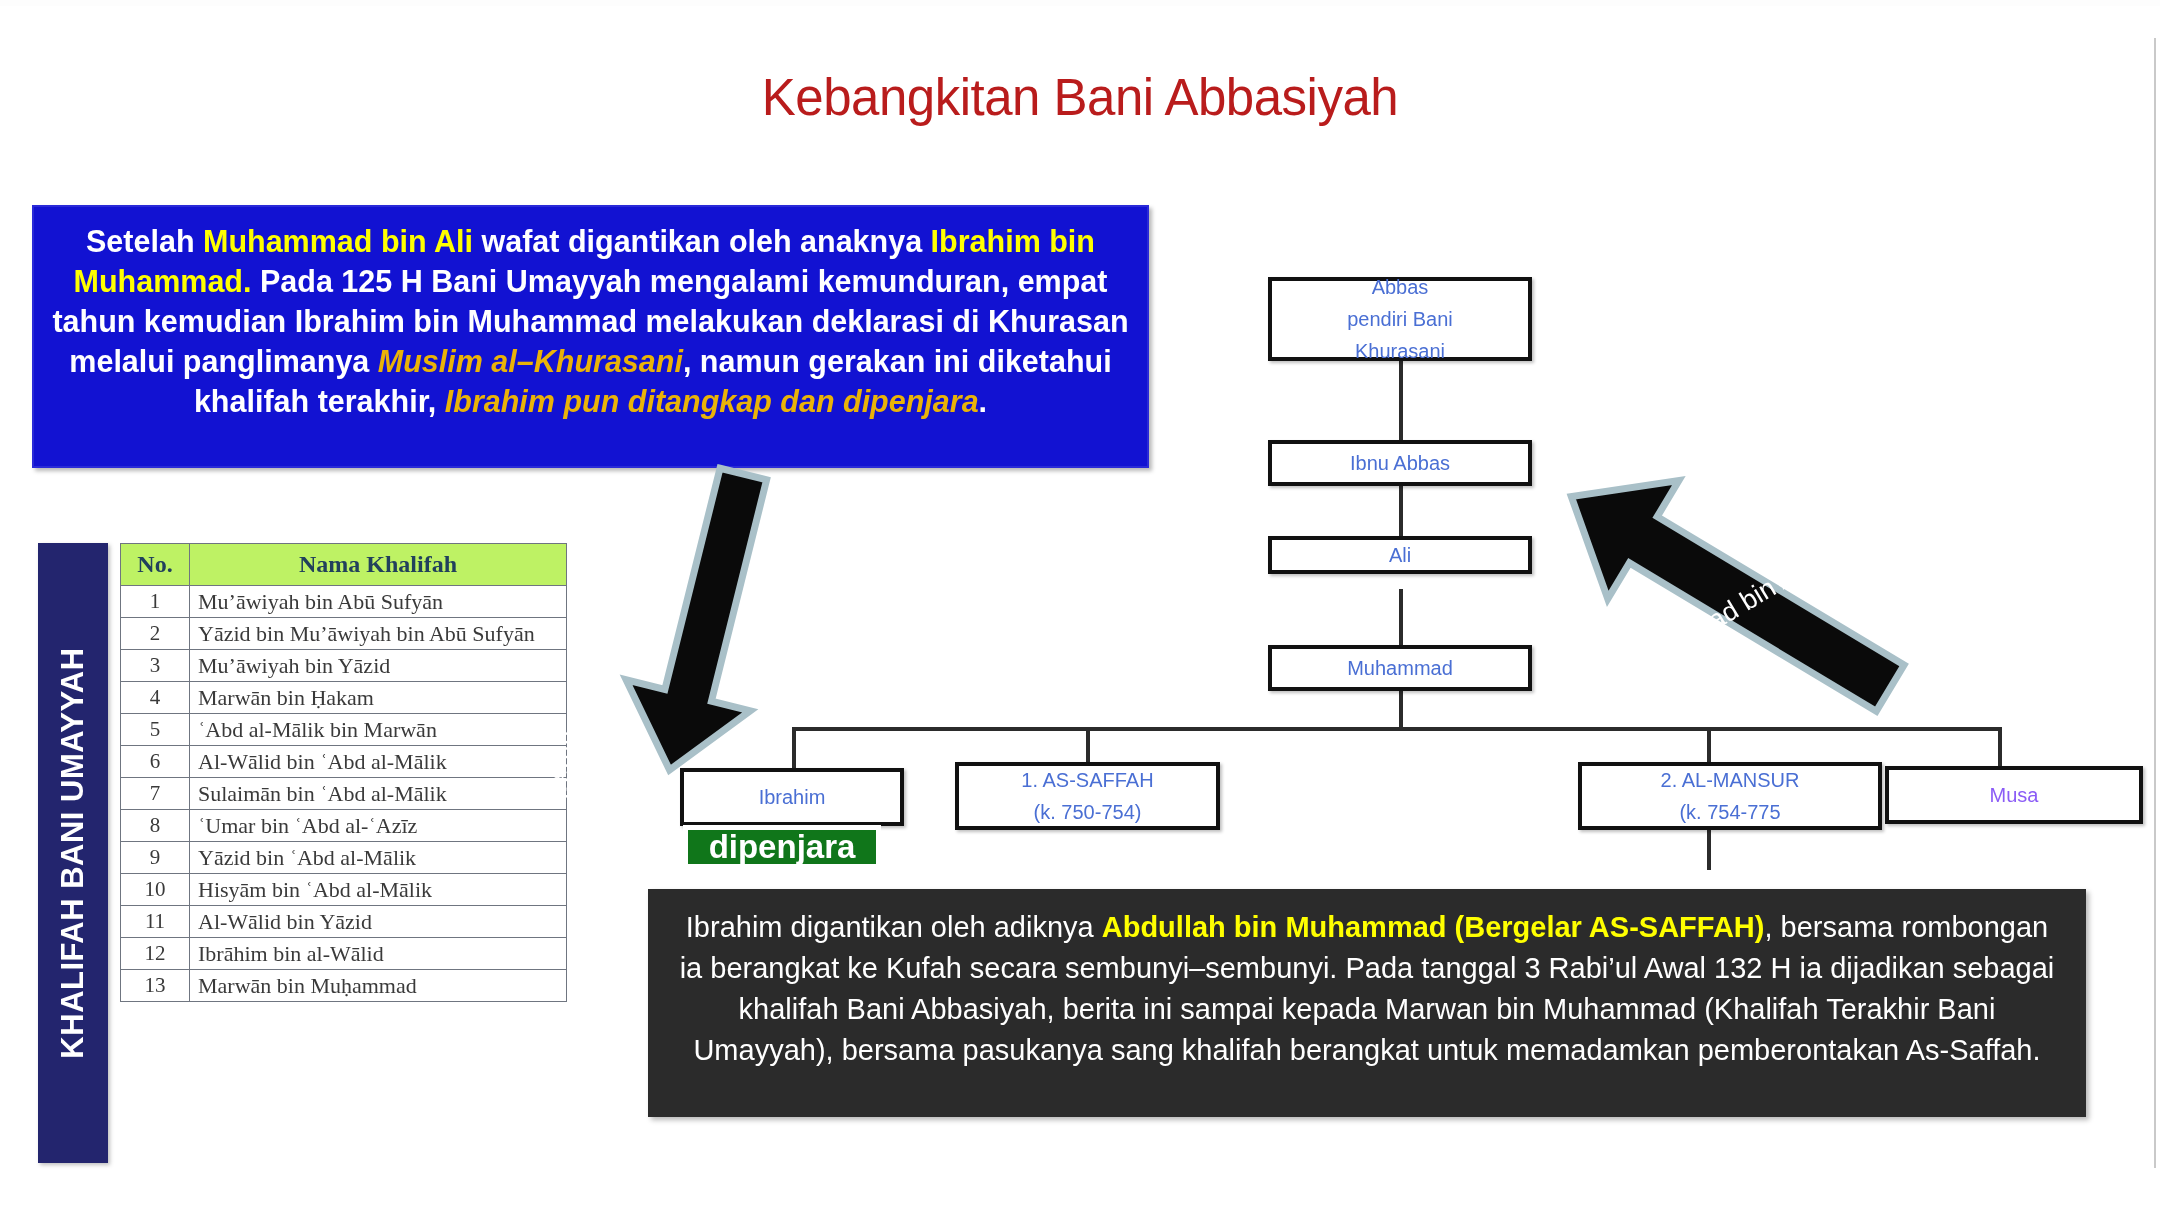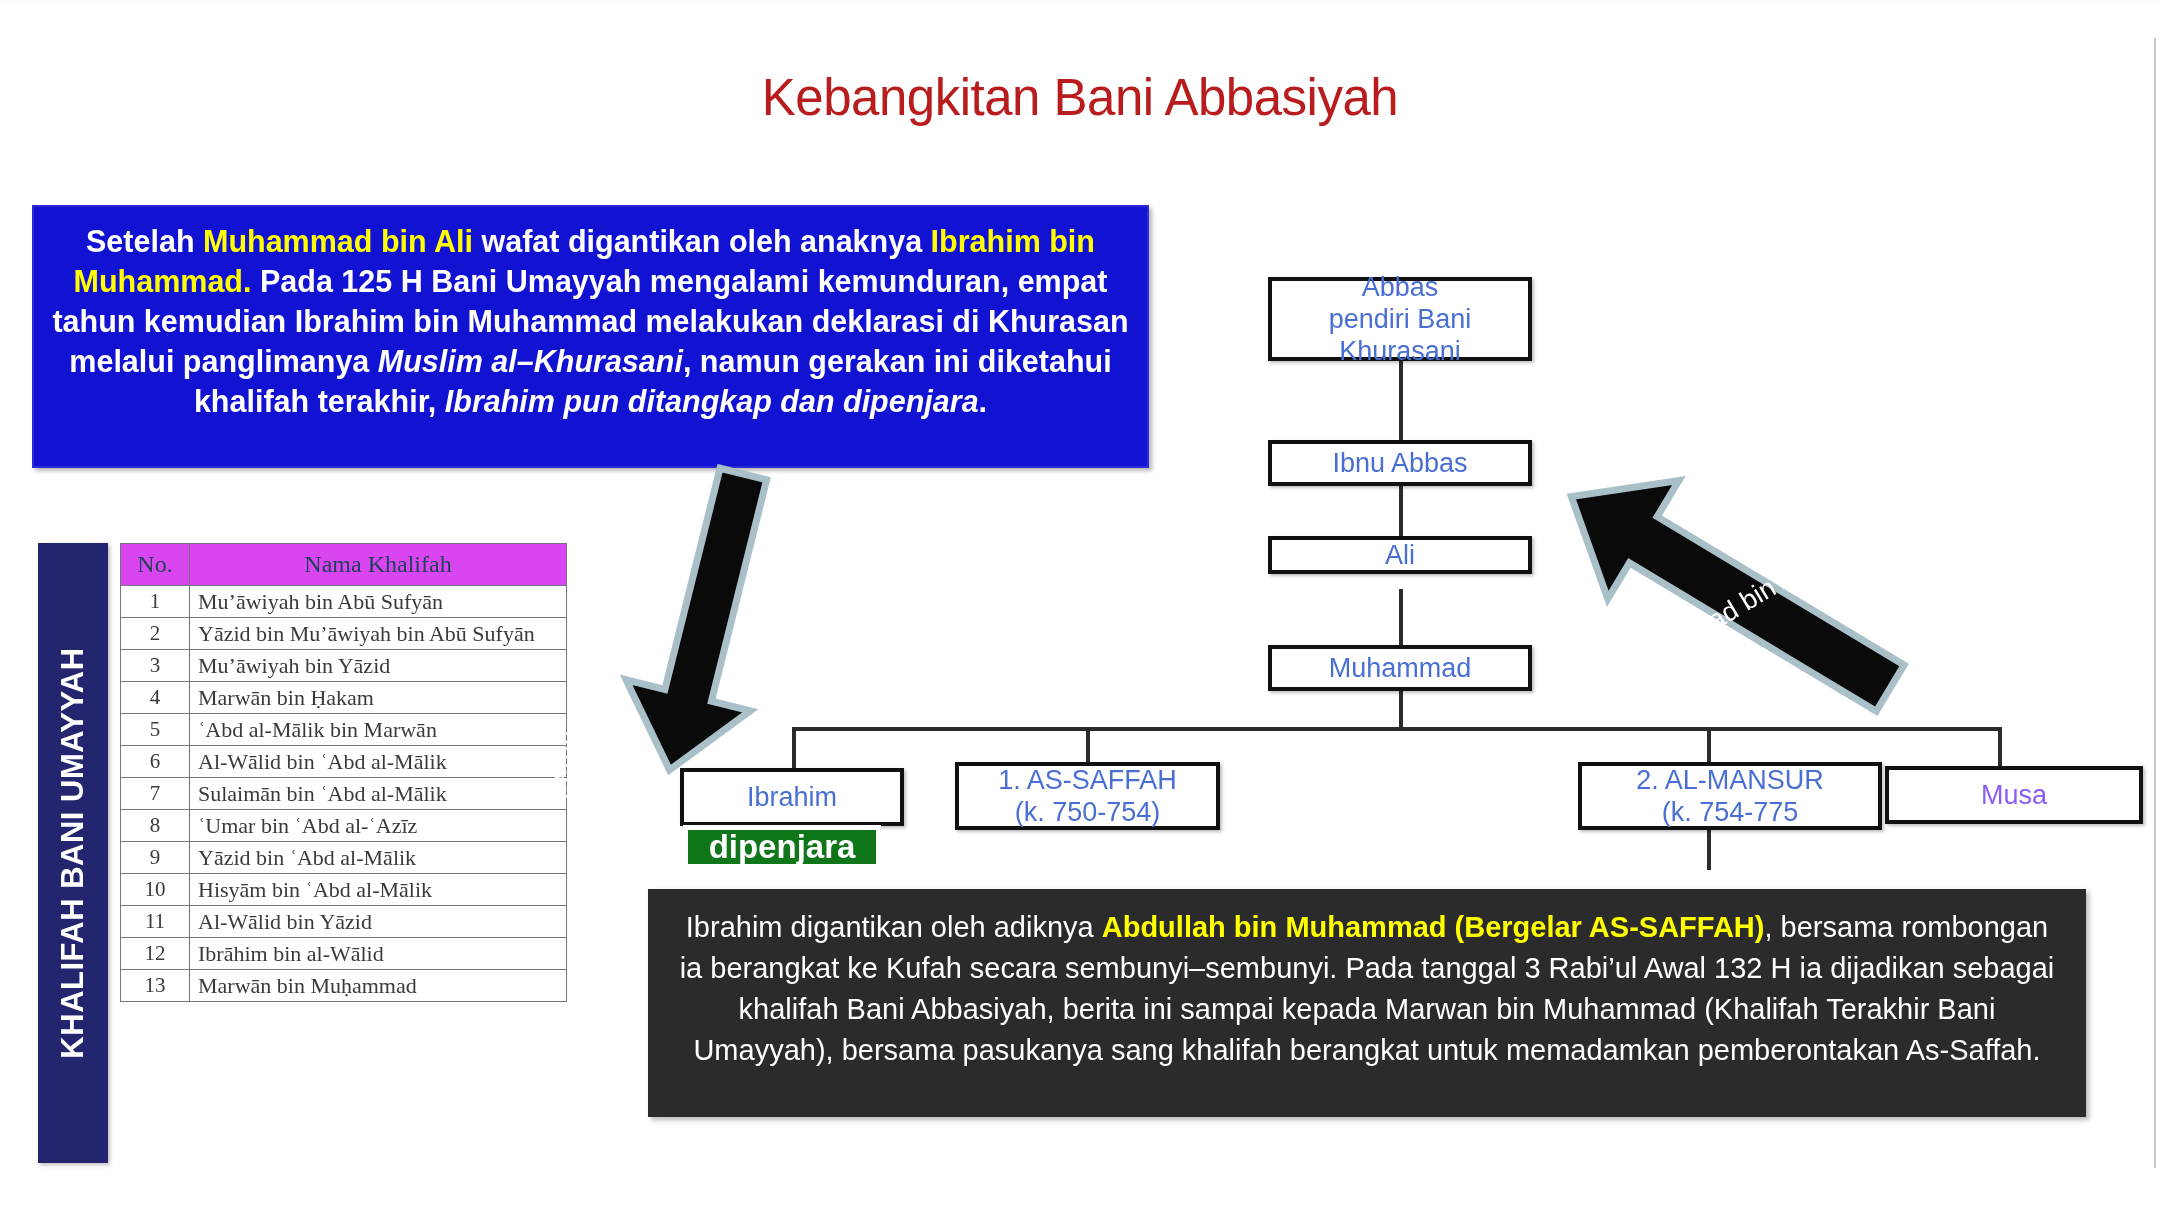--- a/index.html
+++ b/index.html
@@ -48,21 +48,21 @@
     box-shadow:3px 3px 4px rgba(0,0,0,0.28);
     box-sizing:border-box;
     color:#ffffff;
     font-size:30.5px;
     line-height:40px;
     text-align:center;
     padding:14px 14px 0 14px;
     font-weight:600;
   }
   .blue-box .hl{color:#ffff00;font-weight:bold;}
-  .blue-box .hli{color:#ffffff;font-weight:bold;font-style:italic;}
+  .blue-box .hli{color:#eab308;font-weight:bold;font-style:italic;}
 
   
   .vbar{
     position:absolute;
     left:38px;top:543px;width:70px;height:620px;
     background:#23256e;
     box-shadow:2px 2px 4px rgba(0,0,0,0.25);
   }
   .vbar span{
     position:absolute;
@@ -88,23 +88,23 @@
     color:#3a3a3a;
     background:#ffffff;
   }
   table.khalifah th,table.khalifah td{
     border:1px solid #6f7580;
     padding:2px 8px;
     font-size:22px;
     line-height:27px;
   }
   table.khalifah thead th{
-    background:#d946ef;
+    background:#bef264;
     color:#21405c;
-    font-weight:normal;
+    font-weight:bold;
     text-align:center;
     font-size:24px;
     padding:7px 6px;
   }
   table.khalifah td.num{
     width:52px;text-align:center;font-size:21px;
   }
   table.khalifah td.nm{
     text-align:left;
     text-align-last:left;
@@ -117,21 +117,21 @@
   
   .tree{position:absolute;left:0;top:0;width:2160px;height:1215px;pointer-events:none;}
   .node{
     position:absolute;
     background:#ffffff;
     border:4px solid #111111;
     box-sizing:border-box;
     display:flex;align-items:center;justify-content:center;
     text-align:center;
     color:#4a6fd4;
-    font-size:27px;
+    font-size:20px;
     line-height:32px;
     font-weight:500;
     box-shadow:2px 2px 3px rgba(0,0,0,0.25);
     pointer-events:auto;
   }
   .node.dark{color:#8b5cf6;font-weight:400;}
   .line{position:absolute;background:#2b2b2b;pointer-events:auto;}
   .vline{width:4px;}
   .hline{height:4px;}
 

